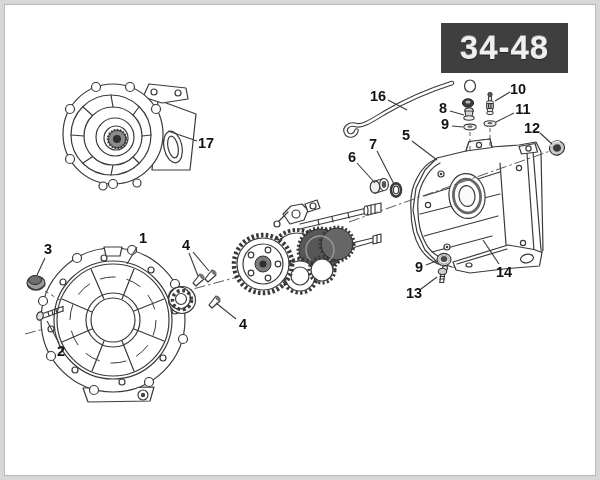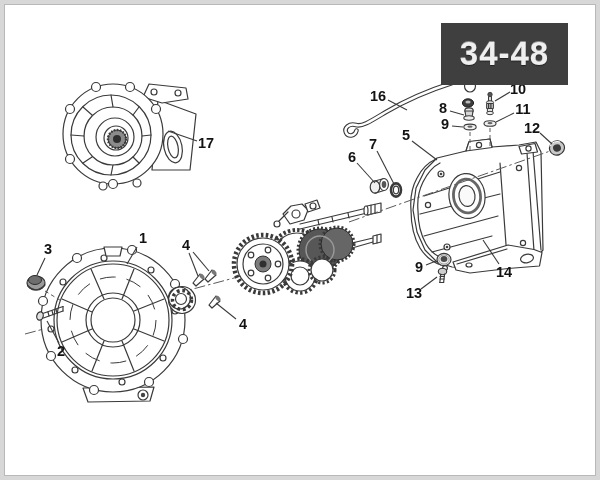--- a/index.html
+++ b/index.html
@@ -14,21 +14,21 @@
   .fw{fill:#ffffff;}
   .teeth{fill:none;stroke:#3a3a3a;}
   .leader{stroke:#3a3a3a;stroke-width:1.1;fill:none;}
   .callout-label{
     font-family:"Liberation Sans",sans-serif;font-size:14.5px;font-weight:600;
     fill:#121212;text-anchor:middle;dominant-baseline:central;
   }
   .cl{stroke:#5a5a5a;stroke-width:1;fill:none;stroke-dasharray:11 3 2.5 3;}
   .dsh{stroke:#5a5a5a;stroke-width:1;fill:none;stroke-dasharray:4 3;}
   .badge{
-    position:absolute;left:437px;top:19px;width:127px;height:62px;
+    position:absolute;left:437px;top:19px;width:127px;height:50px;
     display:flex;align-items:center;justify-content:center;
   }
   .badge span{
     font-size:33px;font-weight:700;letter-spacing:1px;
     color:#efefef;text-shadow:0 1px 1px rgba(0,0,0,.45), 0 -1px 0 #8f8f8f;
   }
 </style>
 </head>
 <body>
 

